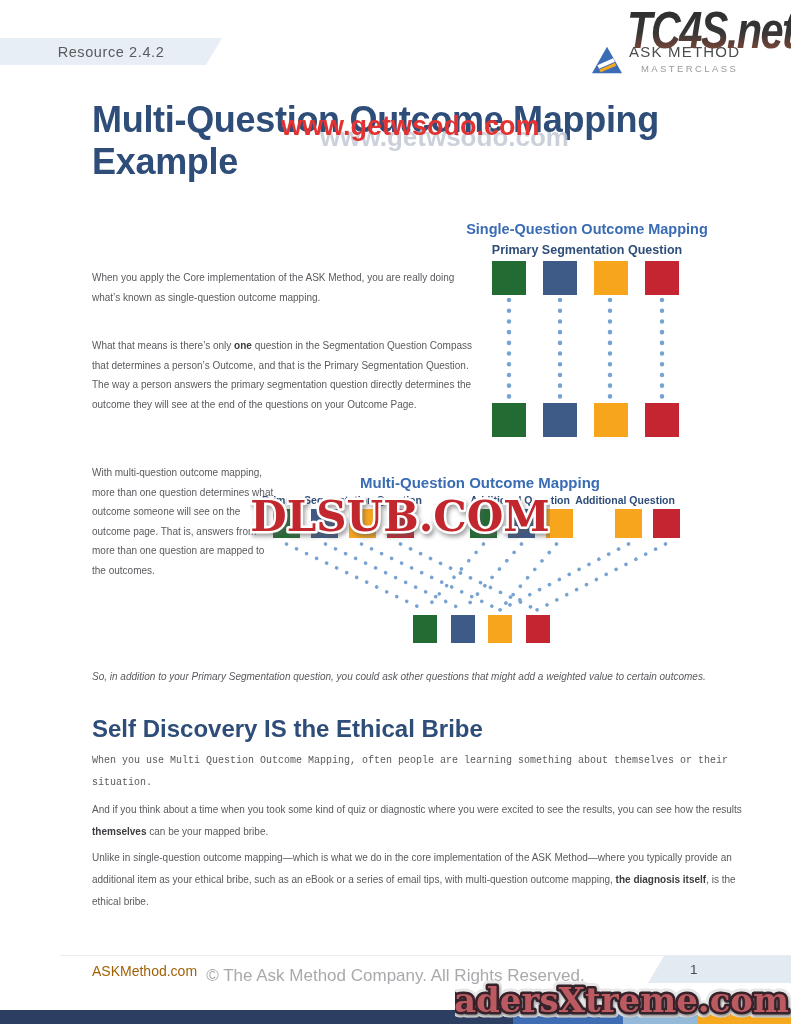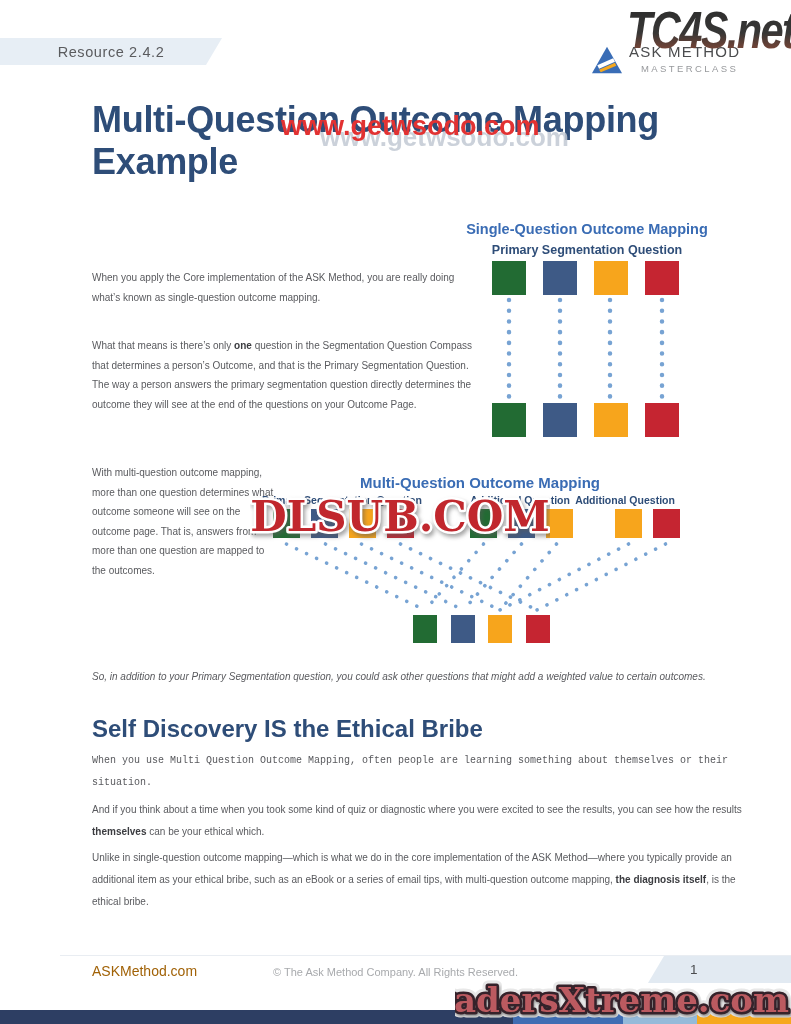--- a/index.html
+++ b/index.html
@@ -67,21 +67,21 @@
   .dotline{stroke:#77a3d3;stroke-linecap:round;fill:none;}
 
   
   .wm-dlsub{position:absolute;left:250px;top:486px;z-index:10;}
   .wm-traders{position:absolute;right:-4px;top:974px;z-index:12;}
 
   
   .f-line{position:absolute;left:60px;top:955px;width:731px;height:1px;background:#e9edf2;}
   .f-site{position:absolute;left:92px;top:963px;font-size:14px;color:#a16207;}
   .f-copy{position:absolute;left:0;top:966px;width:791px;text-align:center;
-        font-size:11px;color:#a8aaad;}
+        font-size:17px;color:#a8aaad;}
   .f-banner{position:absolute;left:648px;top:956px;width:143px;height:27px;background:#e2eaf2;
         clip-path:polygon(16px 0,100% 0,100% 100%,0 100%);
         font-size:13.5px;color:#4b4c4f;line-height:27px;padding-left:42px;box-sizing:border-box;}
   .bottom-bar{position:absolute;left:0;bottom:0;width:791px;height:14px;display:flex;}
   .bottom-bar div{height:100%;}
   .bar1{width:513px;background:#2d3e63;}
   .bar2{width:110px;background:#3f6db3;}
   .bar3{width:74px;background:#95bad9;}
   .bar4{width:94px;background:#f6a81e;}
 </style>
@@ -188,21 +188,21 @@
   <svg class="wm-dlsub" width="300" height="62">
     <text x="150" y="45" text-anchor="middle" font-family="DejaVu Serif, serif" font-size="42" font-weight="bold" fill="#c1272d" stroke="#ffffff" stroke-width="5" stroke-linejoin="round" paint-order="stroke" style="filter:drop-shadow(2px 3px 2px rgba(90,90,90,.55));">DLSUB.COM</text>
   </svg>
 
   <div class="para para-wide" style="left:92px;top:666px;width:650px;font-style:italic;">So, in addition to your Primary Segmentation question, you could ask other questions that might add a weighted value to certain outcomes.</div>
 
   <div class="h2" style="left:92px;top:714px;width:600px;">Self Discovery IS the Ethical Bribe</div>
 
   <div class="para para-wide" style="left:92px;top:750px;width:650px;font-family:Liberation Mono, monospace;">When you use Multi Question Outcome Mapping, often people are learning something about themselves or their situation.</div>
 
-  <div class="para para-wide" style="left:92px;top:799px;width:655px;"><span>And if you think about a time when you took some kind of quiz or diagnostic where you were excited to see the results, you can see how the results </span><b>themselves</b><span> can be your ethical which.</span></div>
+  <div class="para para-wide" style="left:92px;top:799px;width:655px;"><span>And if you think about a time when you took some kind of quiz or diagnostic where you were excited to see the results, you can see how the results </span><b>themselves</b><span> can be your mapped bribe.</span></div>
 
   <div class="para para-wide" style="left:92px;top:847px;width:655px;"><span>Unlike in single-question outcome mapping—which is what we do in the core implementation of the ASK Method—where you typically provide an additional item as your ethical bribe, such as an eBook or a series of email tips, with multi-question outcome mapping, </span><b>the diagnosis itself</b><span>, is the ethical bribe.</span></div>
 
   <div class="f-line"></div>
   <div class="f-site">ASKMethod.com</div>
   <div class="f-copy">© The Ask Method Company. All Rights Reserved.</div>
   <div class="f-banner">
     <span>1</span>
   </div>
 

